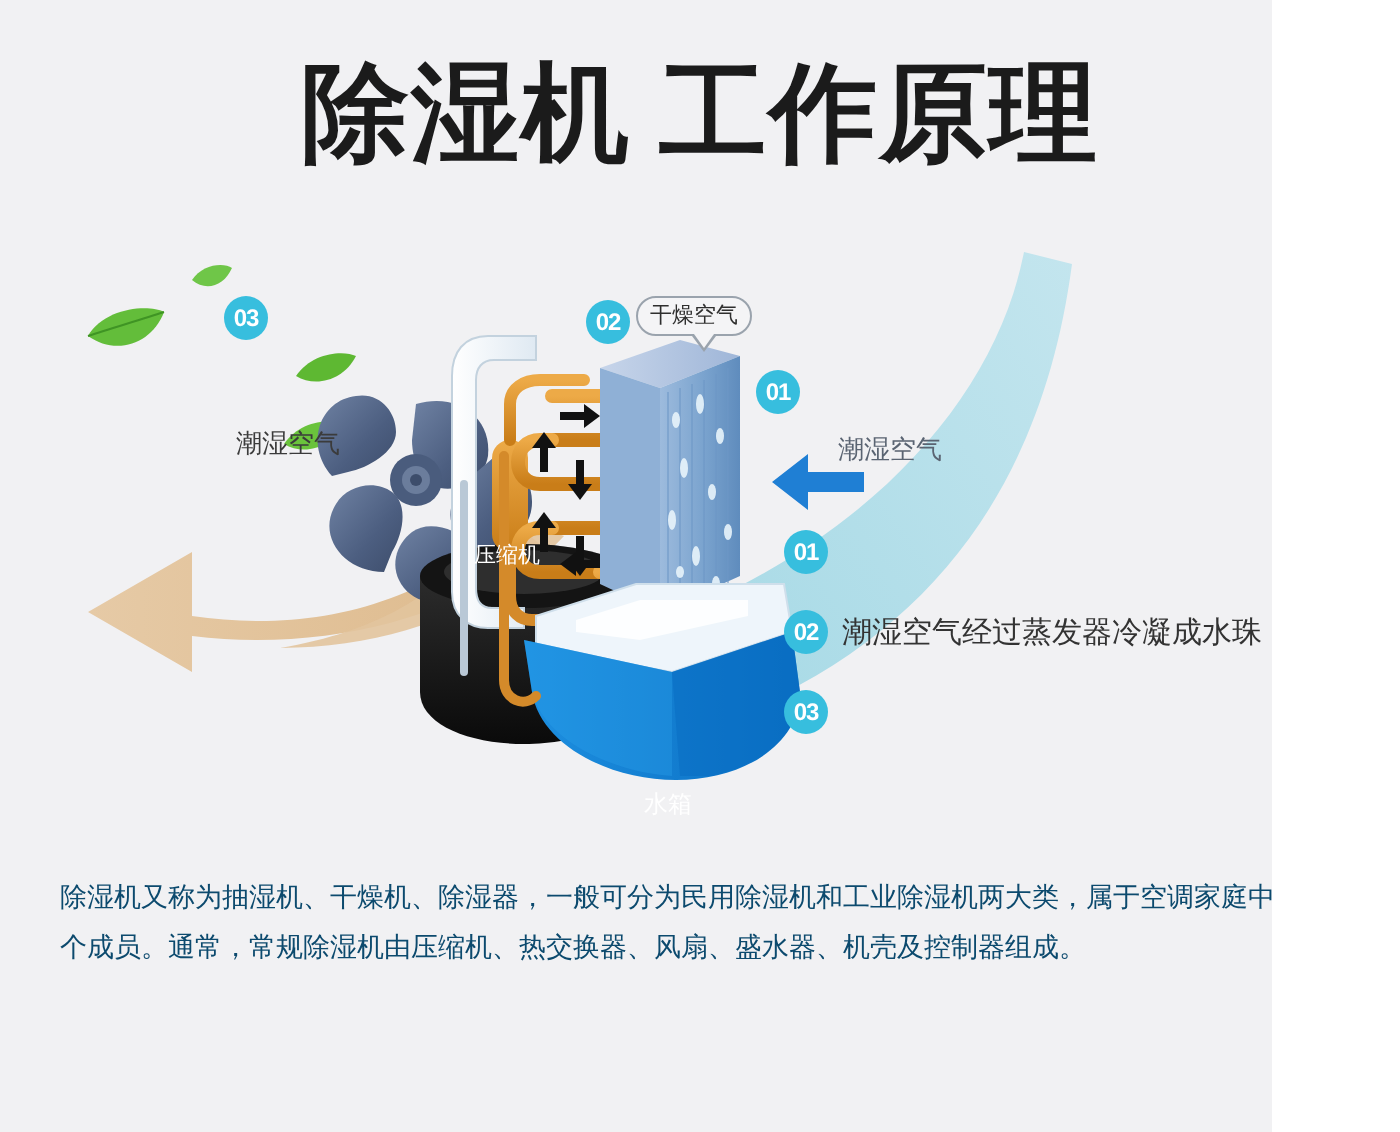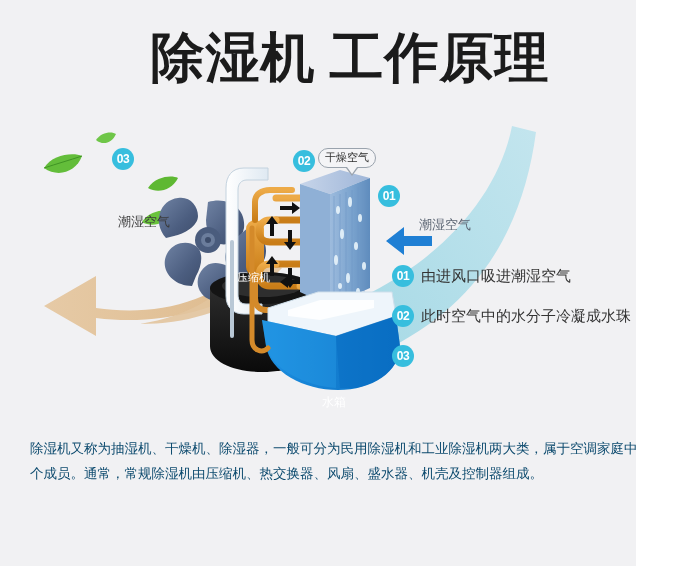--- a/index.html
+++ b/index.html
@@ -323,25 +323,24 @@
     <div class="diag-label tank" style="left:322px; top:240px;">水箱</div>
   </div>
 
   <div id="callout-he">
     <span>干燥空气</span>
   </div>
 
   <div id="legend">
     <div class="legend-row">
       <div class="badge">01</div>
-      <div class="legend-text">由进风口吸进潮湿空气</div>
     </div>
     <div class="legend-row">
       <div class="badge">02</div>
-      <div class="legend-text">此时空气中的水分子冷凝成水珠</div>
+      <div class="legend-text">潮湿空气经过蒸发器冷凝成水珠</div>
     </div>
     <div class="legend-row">
       <div class="badge">03</div>
     </div>
   </div>
 
   <div id="body-text">
     <p class="para">除湿机又称为抽湿机、干燥机、除湿器，一般可分为民用除湿机和工业除湿机两大类，属于空调家庭中的一个成员。通常，常规除湿机由压缩机、热交换器、风扇、盛水器、机壳及控制器组成。</p>
   </div>
 

